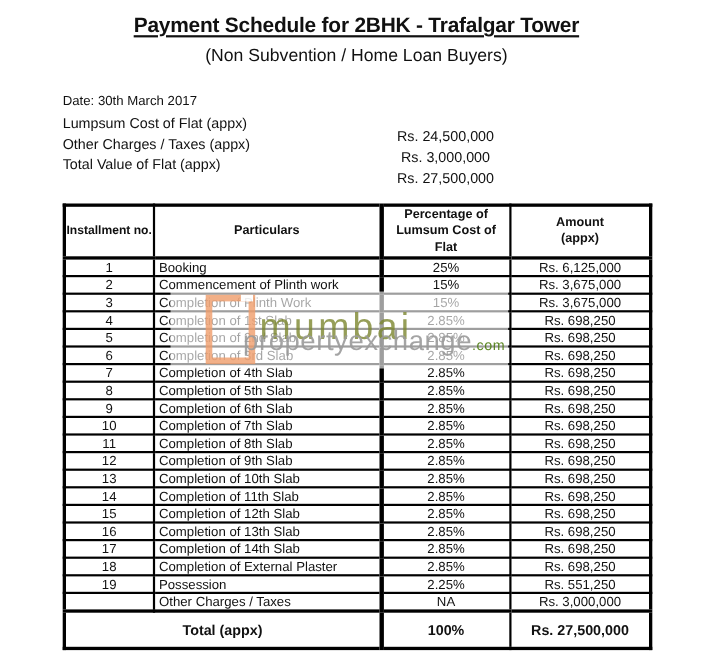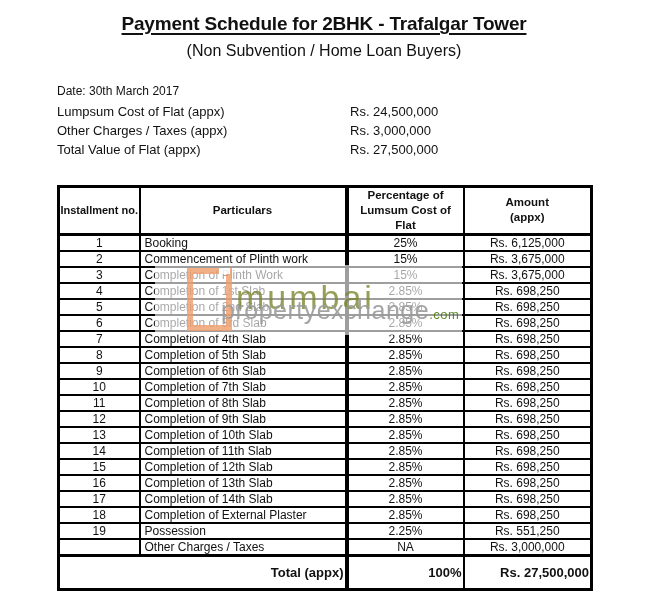--- a/index.html
+++ b/index.html
@@ -16,21 +16,21 @@
     text-decoration:underline; text-decoration-thickness:2px; text-underline-offset:3px;
   }
   .subtitle {
     position:absolute; top:42px; left:0; width:648px; text-align:center;
     font-size:16px;
   }
   .date-line { position:absolute; top:84px; left:57px; font-size:12px; }
   .summary { position:absolute; top:104px; left:57px; width:403px; }
   .summary-row { position:relative; height:19px; font-size:13px; }
   .summary-row .value {
-    position:absolute; left:293px; top:0; width:110px; 
+    position:absolute; left:293px; top:12px; width:110px; text-align:center;
   }
   .summary-row.bold { font-weight:normal; }
 
   table.schedule {
     position:absolute; top:185px; left:57px; width:533px;
     border-collapse:collapse; table-layout:fixed;
     border:3px solid #000;
   }
   .schedule th, .schedule td { border:2px solid #000; overflow:hidden; }
   .schedule thead th {
@@ -41,21 +41,21 @@
   .schedule thead th:first-child { font-size:11px; white-space:nowrap; padding:0; }
   .schedule thead th:nth-child(3), .schedule tbody td:nth-child(3) { border-left:4px solid #000; }
   .schedule tbody td {
     height:14px; font-size:12px; line-height:1.05; padding:0 4px; vertical-align:middle;
   }
   .schedule tbody td:nth-child(1) { text-align:center; padding:0; }
   .schedule tbody td:nth-child(2) { text-align:left; }
   .schedule tbody td:nth-child(3), .schedule tbody td:nth-child(4) { text-align:center; }
   .schedule tfoot td {
     border-top:3px solid #000; height:29px; font-size:13px; font-weight:bold;
-    text-align:right; vertical-align:middle;
+    text-align:center; vertical-align:middle;
   }
   .schedule tfoot td:nth-child(2) { border-left:4px solid #000;margin-left:48px; }
 
   .watermark {
     position:absolute; left:155px; top:265px; width:307px; height:70px;
     background:rgba(255,255,255,0.62); pointer-events:none;
   }
   .wm-logo {
     position:absolute; left:32px; top:3px; width:33px; height:51px;
     border:6px solid #f09d6b; opacity:0.8;

